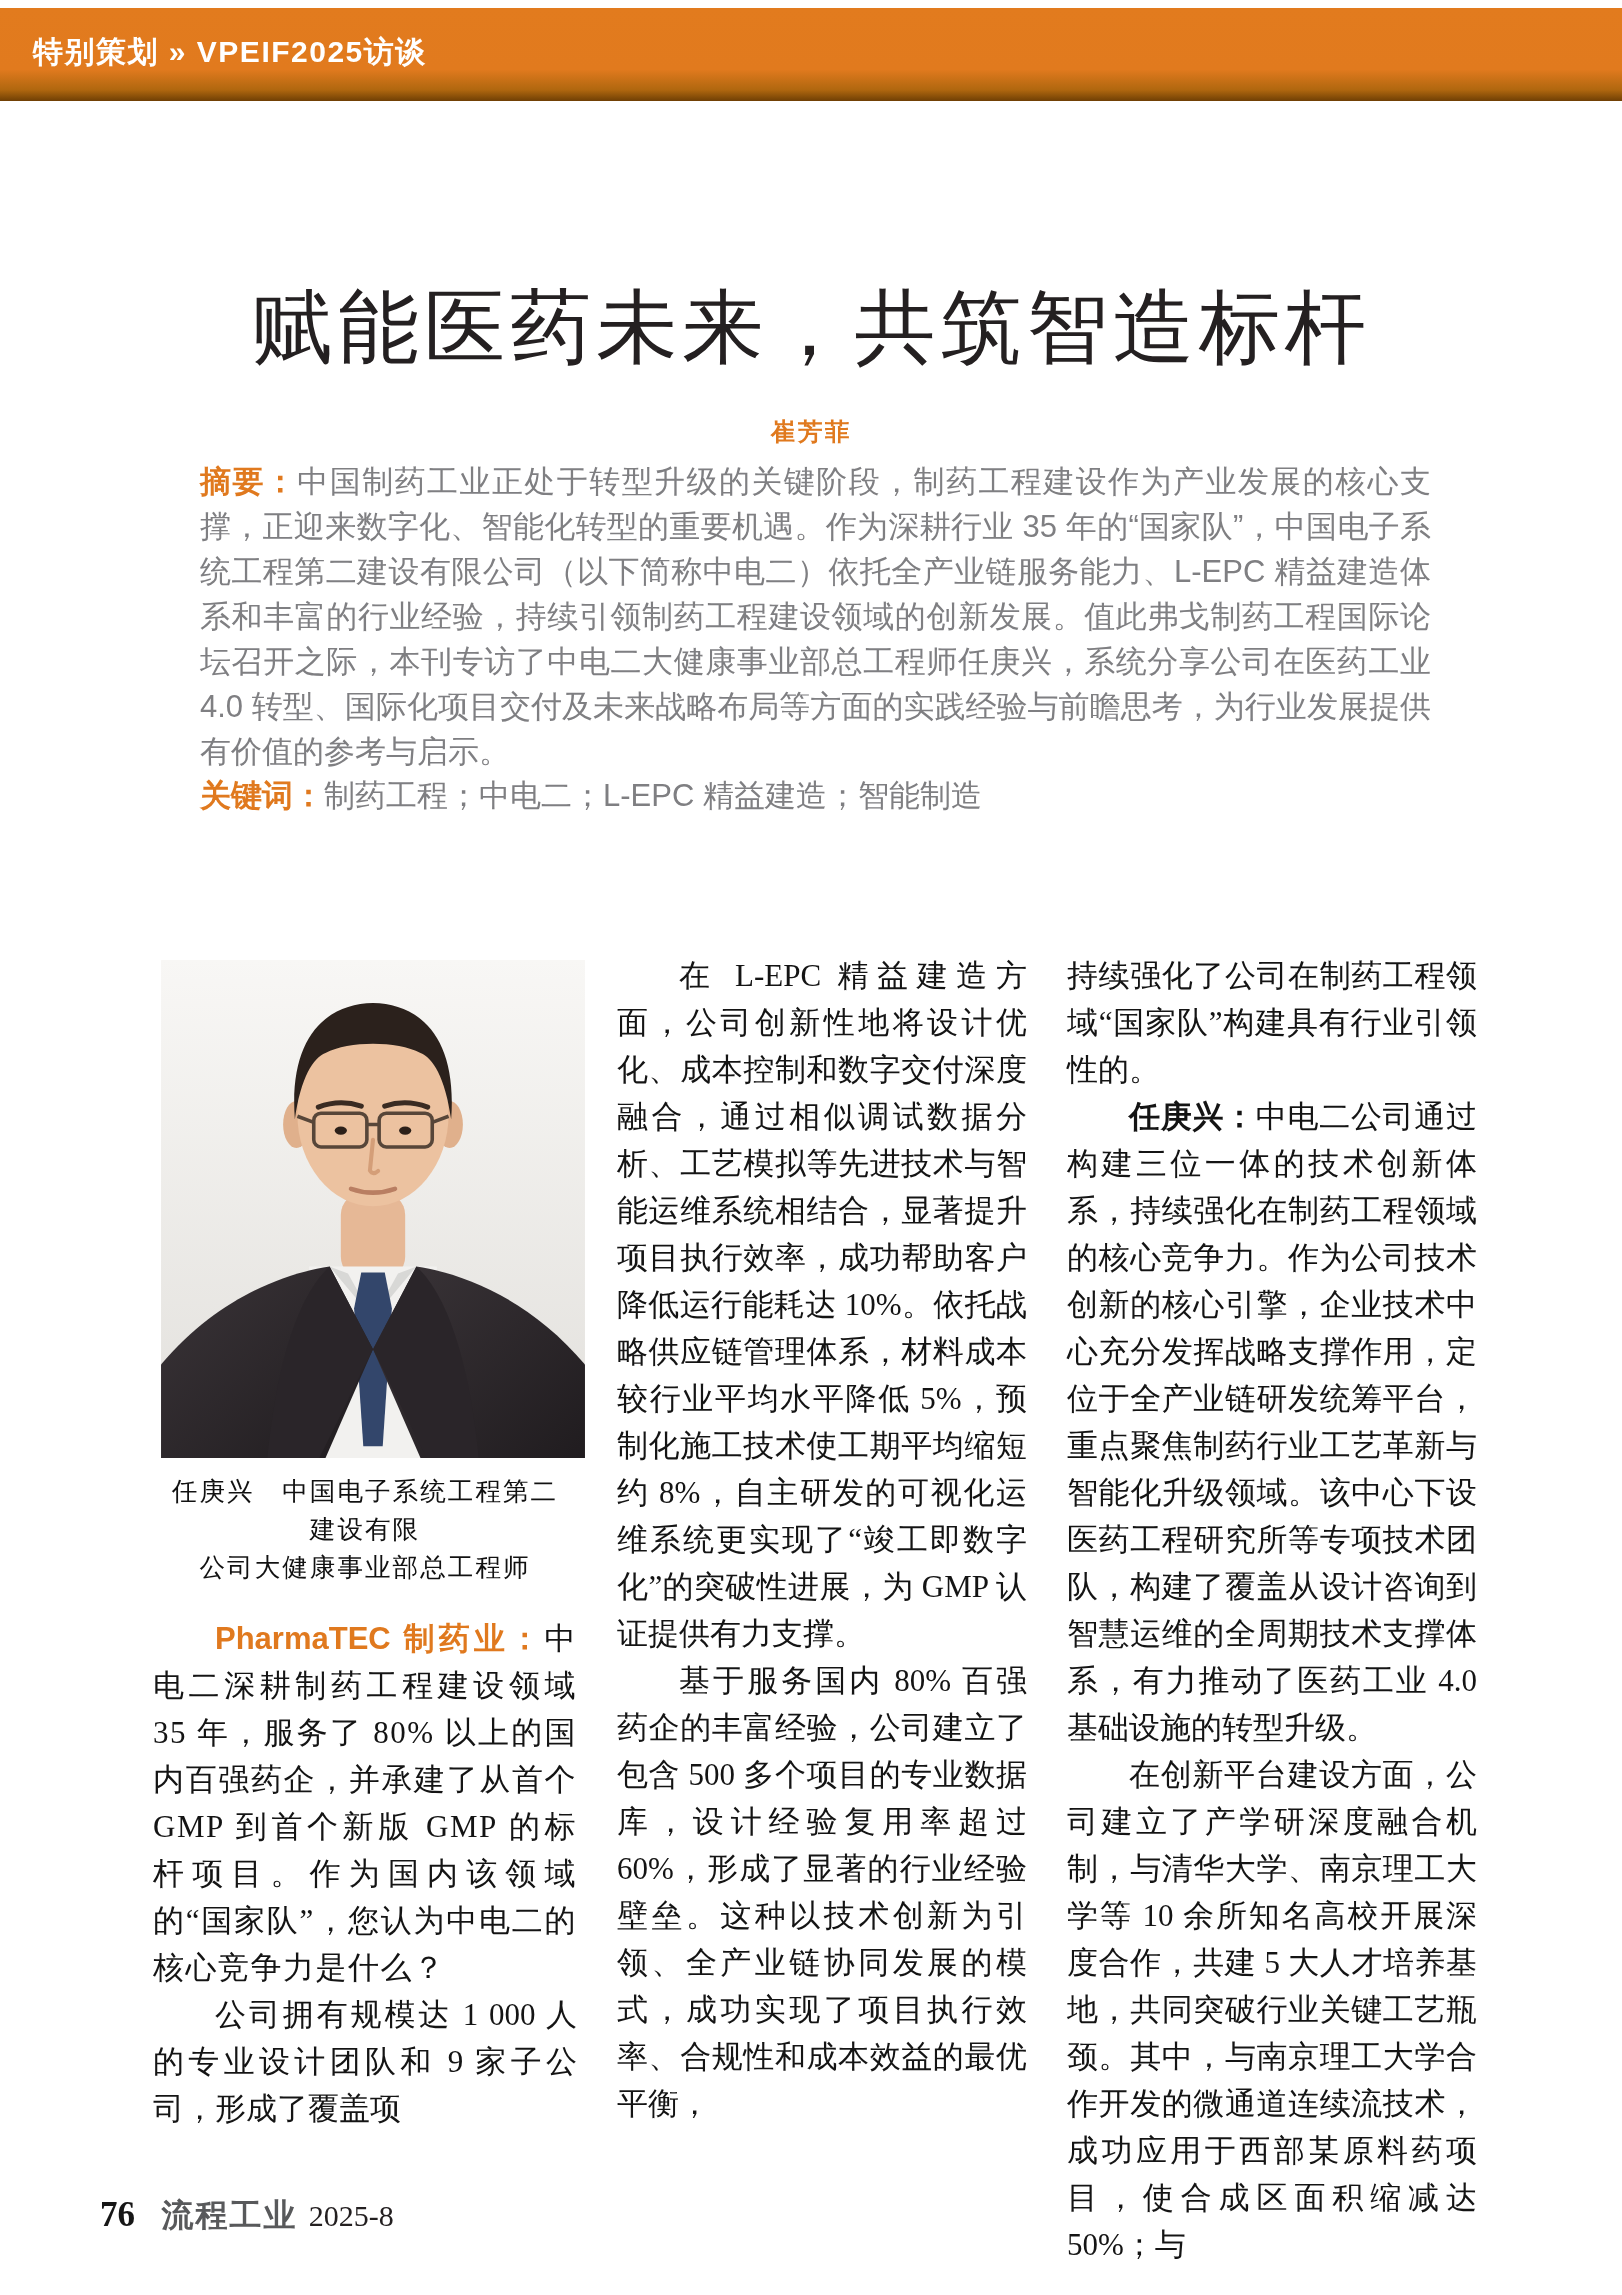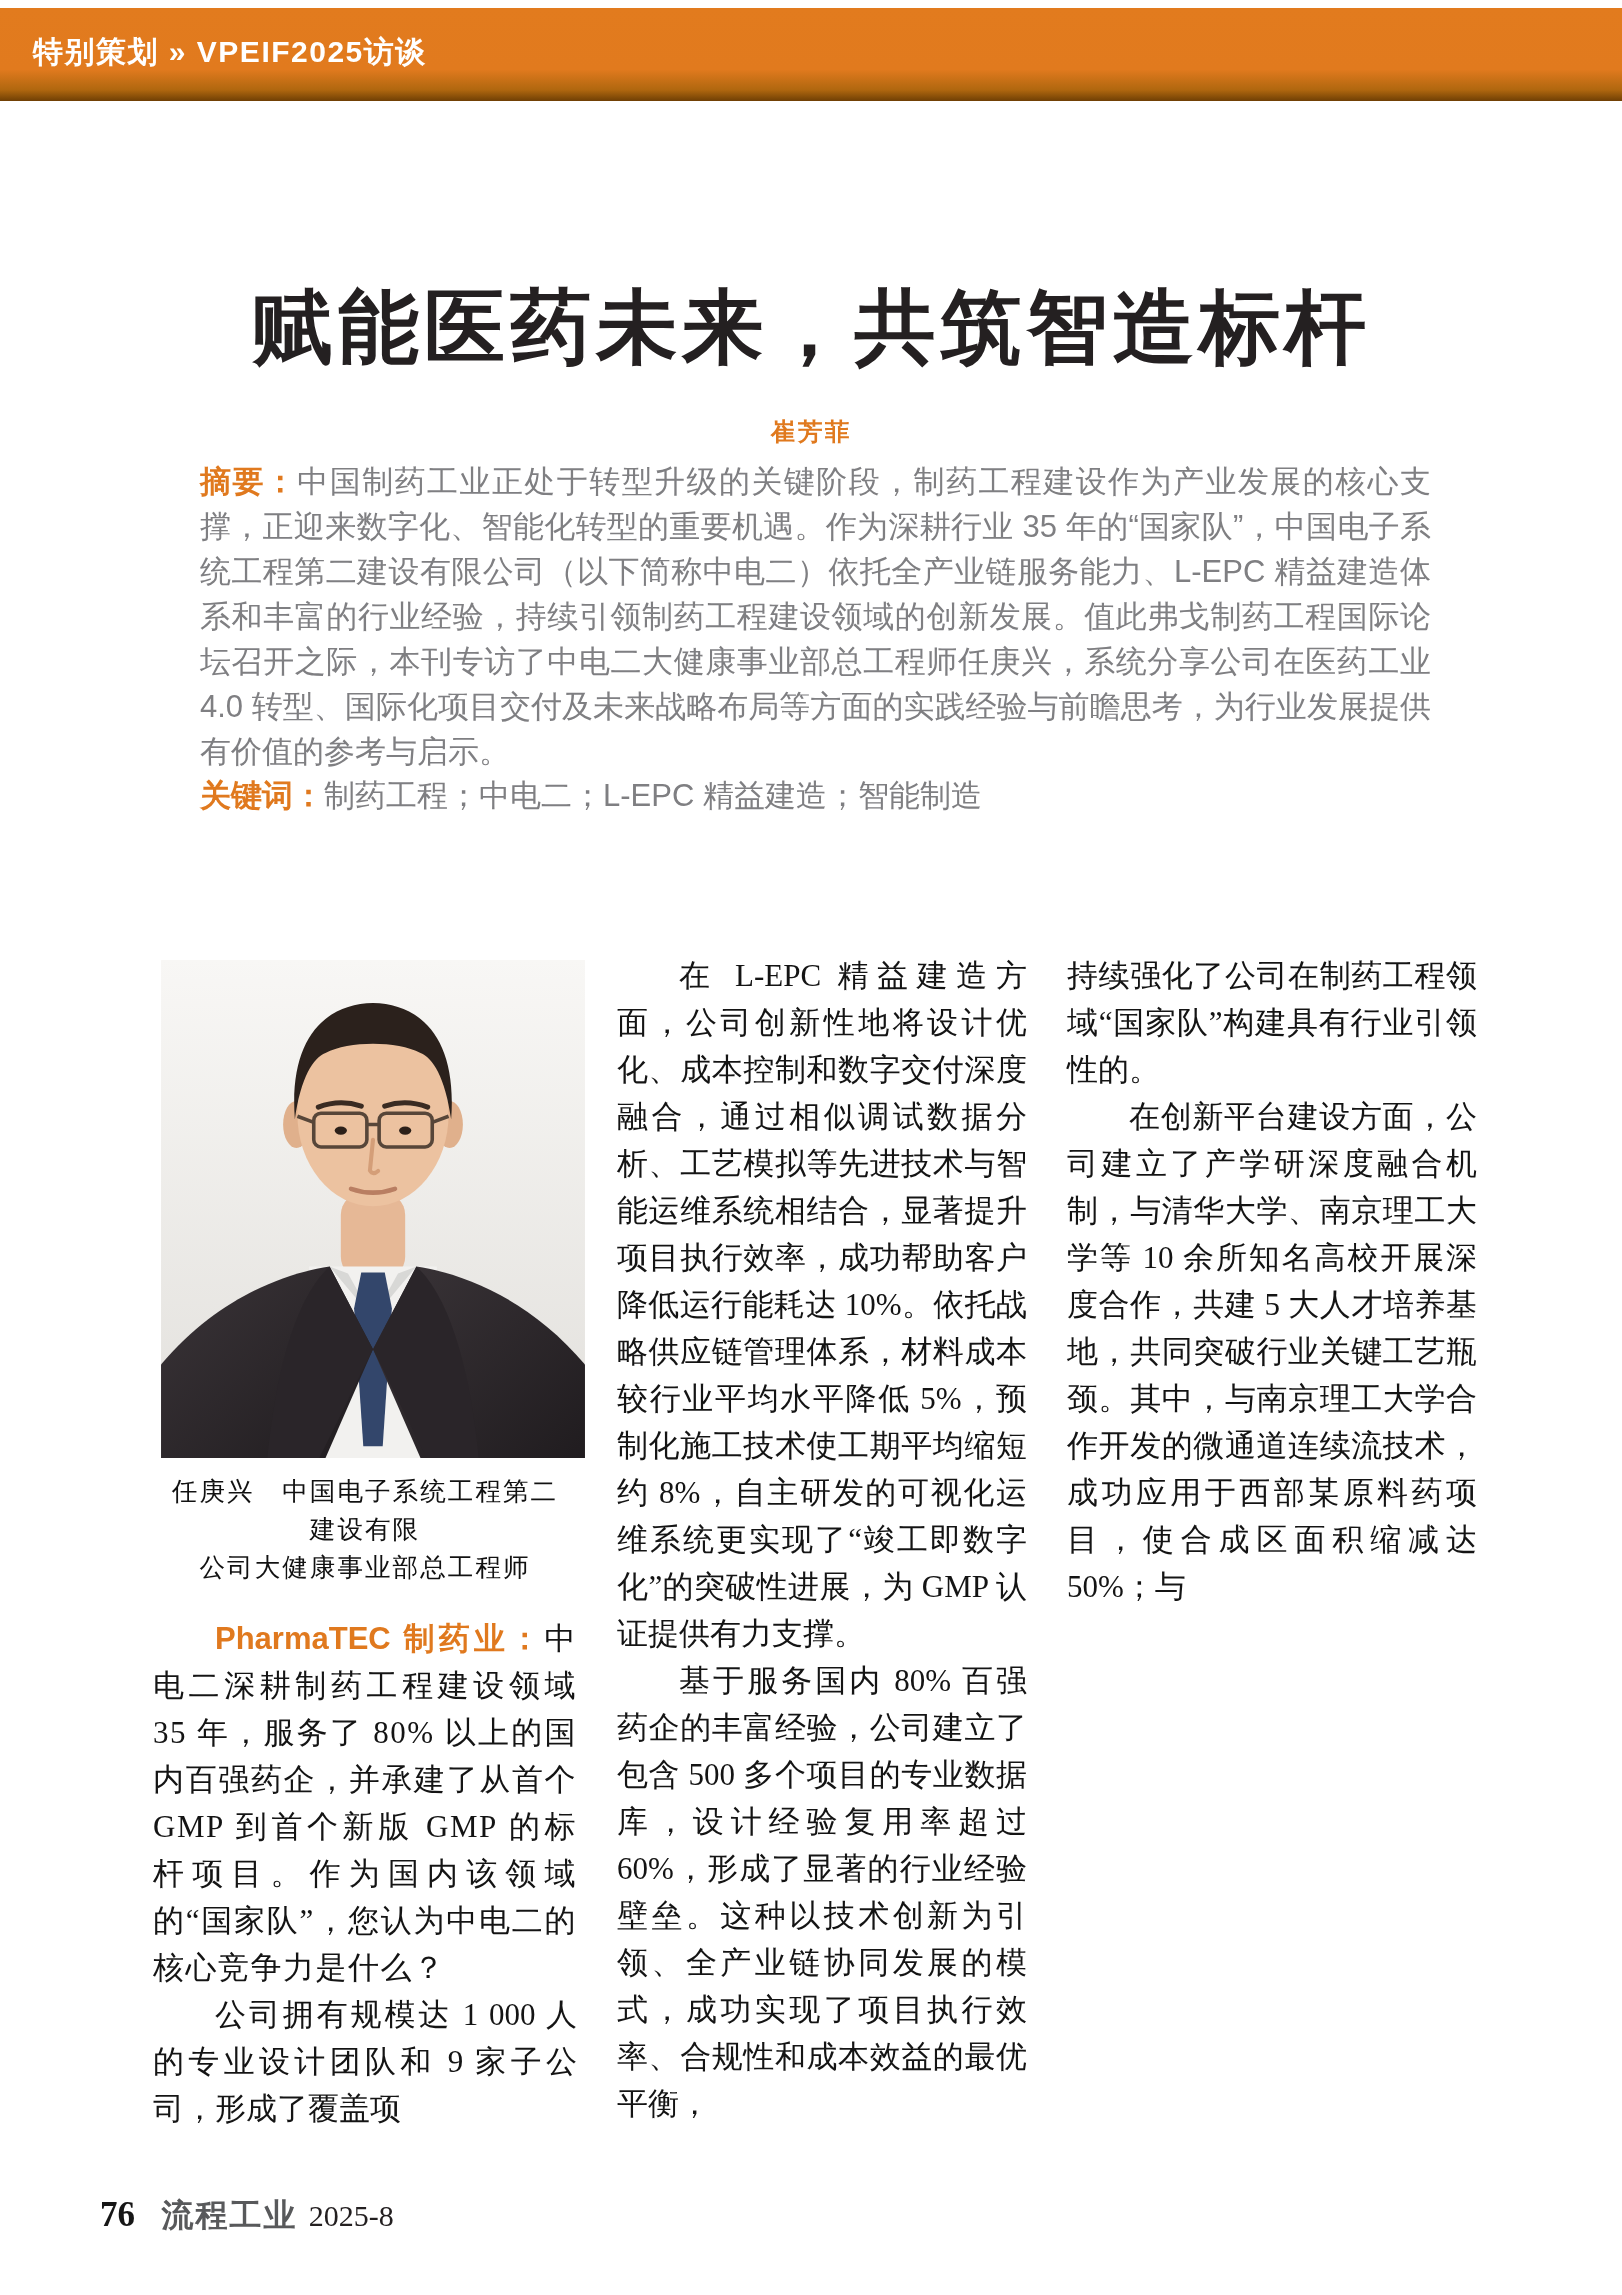--- a/index.html
+++ b/index.html
@@ -20,21 +20,21 @@
   .header-label{
     position:absolute;left:33px;top:29px;
     font-family:"Liberation Sans", sans-serif;
     font-weight:bold;font-size:30px;line-height:30px;
     color:#ffffff;letter-spacing:1.5px;white-space:nowrap;
   }
   
   .page-title{
     position:absolute;left:0;top:231px;width:100%;
     text-align:center;
-    font-size:81px;line-height:87px;font-weight:bold;
+    font-size:81px;line-height:87px;font-weight:normal;
     color:#242021;letter-spacing:5.1px;white-space:nowrap;
   }
   .author{
     position:absolute;left:0;top:415px;width:100%;
     text-align:center;
     font-family:"Liberation Sans", sans-serif;
     font-size:24.5px;font-weight:bold;color:#e0791e;letter-spacing:2.6px;
   }
   
   .abstract{
@@ -156,20 +156,21 @@
   <div class="col mid">
     <div class="paras" style="margin-top:0;">
         <p class="para answer indent">在 L-EPC 精益建造方面，公司创新性地将设计优化、成本控制和数字交付深度融合，通过相似调试数据分析、工艺模拟等先进技术与智能运维系统相结合，显著提升项目执行效率，成功帮助客户降低运行能耗达 10%。依托战略供应链管理体系，材料成本较行业平均水平降低 5%，预制化施工技术使工期平均缩短约 8%，自主研发的可视化运维系统更实现了“竣工即数字化”的突破性进展，为 GMP 认证提供有力支撑。</p>
         <p class="para answer indent">基于服务国内 80% 百强药企的丰富经验，公司建立了包含 500 多个项目的专业数据库，设计经验复用率超过 60%，形成了显著的行业经验壁垒。这种以技术创新为引领、全产业链协同发展的模式，成功实现了项目执行效率、合规性和成本效益的最优平衡，</p>
       </div>
   </div>
 
   <div class="col right">
     <div class="paras" style="margin-top:0;">
         <p class="para answer">持续强化了公司在制药工程领域“国家队”构建具有行业引领性的。</p>
+        <p class="para answer indent"><span class="a-label">任庚兴：</span>中电二公司通过构建三位一体的技术创新体系，持续强化在制药工程领域的核心竞争力。作为公司技术创新的核心引擎，企业技术中心充分发挥战略支撑作用，定位于全产业链研发统筹平台，重点聚焦制药行业工艺革新与智能化升级领域。该中心下设医药工程研究所等专项技术团队，构建了覆盖从设计咨询到智慧运维的全周期技术支撑体系，有力推动了医药工业 4.0 基础设施的转型升级。</p>
         <p class="para answer indent">在创新平台建设方面，公司建立了产学研深度融合机制，与清华大学、南京理工大学等 10 余所知名高校开展深度合作，共建 5 大人才培养基地，共同突破行业关键工艺瓶颈。其中，与南京理工大学合作开发的微通道连续流技术，成功应用于西部某原料药项目，使合成区面积缩减达 50%；与</p>
       </div>
   </div>
 
 </div>
 
 <div class="footer">
   <span class="num">76</span>
   <span class="mag">流程工业</span>
   <span class="issue">2025-8</span>

